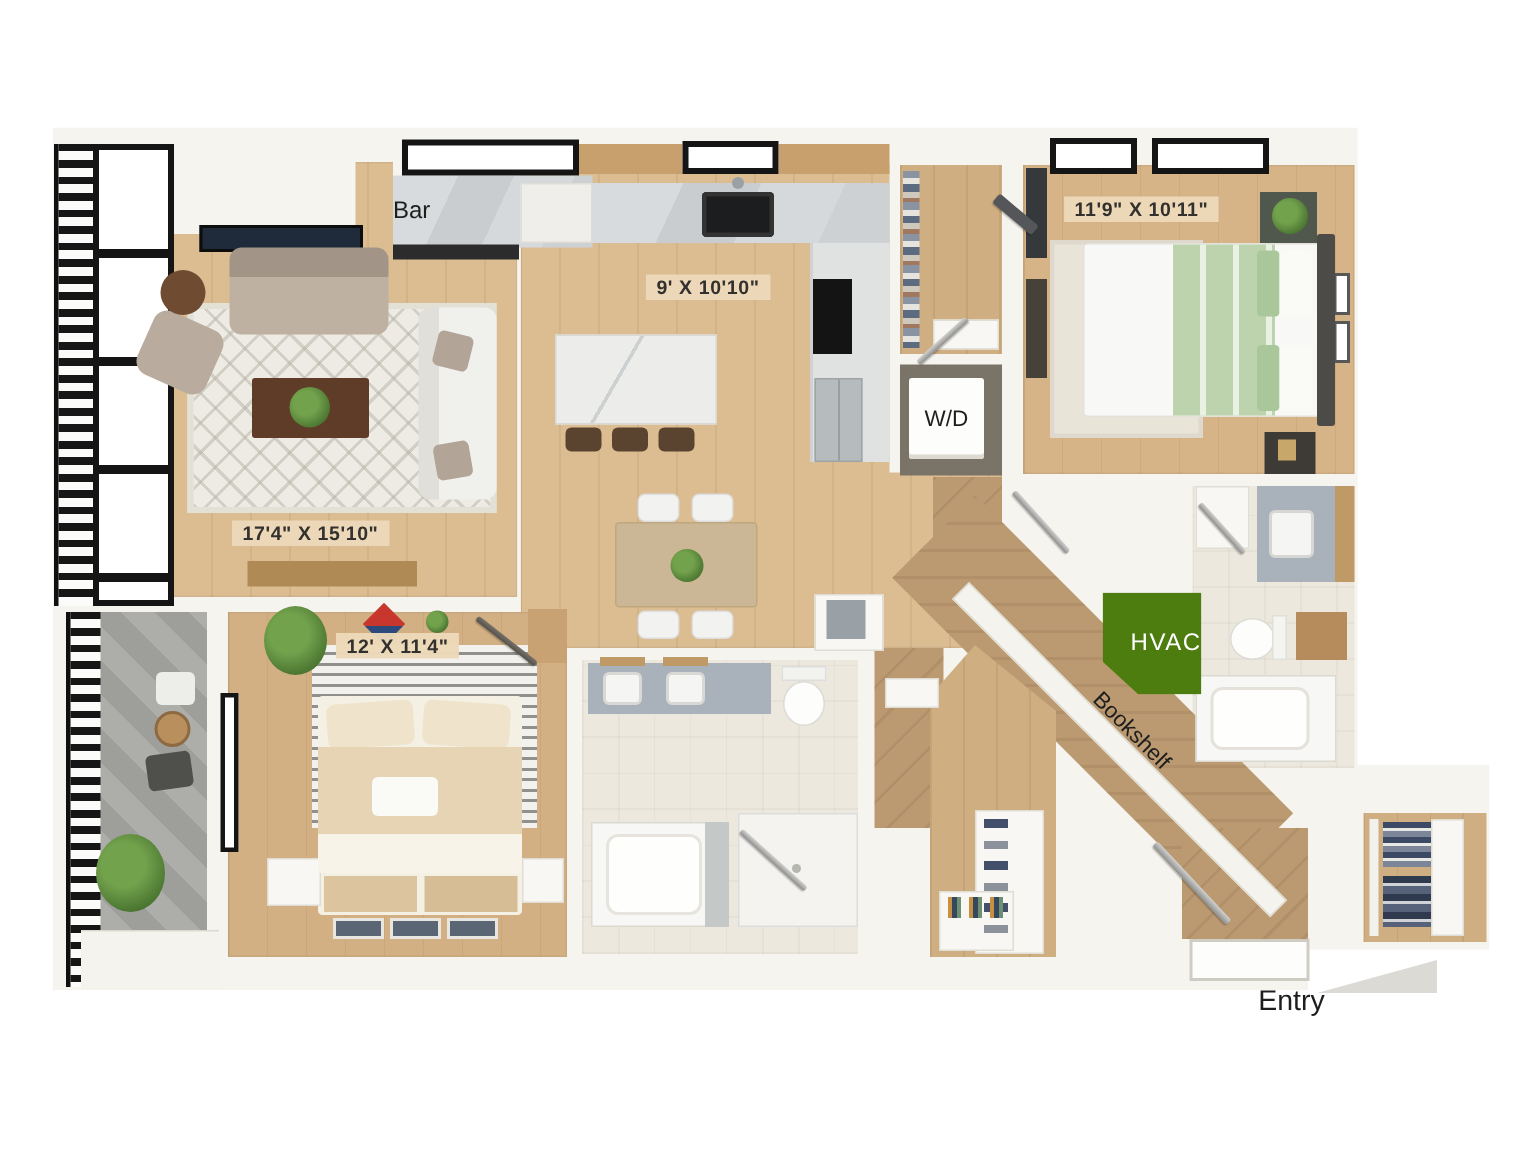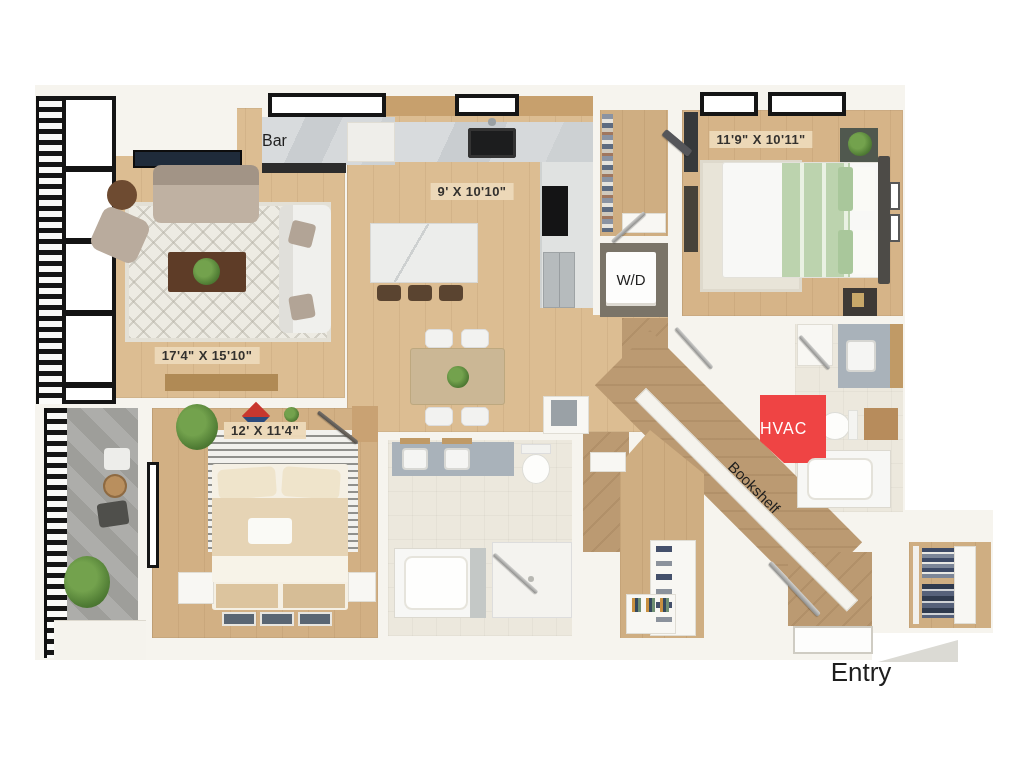--- a/index.html
+++ b/index.html
@@ -126,21 +126,21 @@
   <div class="a z3" style="left:797px;top:450px;width:94px;height:58px;background:#f7f7f5;border:1px solid #dcd9d0;box-sizing:border-box;"></div>
   <div class="a z4" style="left:807px;top:458px;width:66px;height:42px;background:#fefefd;border:2px solid #e4e2da;border-radius:8px;box-sizing:border-box;"></div>
   <div class="a door-bar" style="left:800px;top:334px;width:44px;transform:rotate(48deg);"></div>
 
   <div class="a woodd z1" style="left:622px;top:318px;width:46px;height:80px;"></div>
   <div class="a woodd z1" style="left:650px;top:330px;width:300px;height:78px;transform:rotate(45deg);transform-origin:left top;"></div>
   <div class="a woodd z1" style="left:788px;top:552px;width:84px;height:74px;"></div>
   <div class="a woodd z1" style="left:583px;top:432px;width:46px;height:120px;"></div>
   <div class="a woodm z1" style="left:620px;top:430px;width:84px;height:208px;clip-path:polygon(0 34px,30px 0,84px 44px,84px 208px,0 208px);"></div>
   <div class="a z2" style="left:646px;top:388px;width:300px;height:16px;background:#f5f3ed;border:1px solid #dcd9cf;box-sizing:border-box;transform:rotate(45deg);transform-origin:left top;"></div>
-  <div class="a z3" style="left:760px;top:395px;width:66px;height:68px;background:#ef4444;clip-path:polygon(0 0,66px 0,66px 68px,24px 68px,0 46px);display:flex;align-items:center;justify-content:flex-start;">
+  <div class="a z3" style="left:735px;top:395px;width:66px;height:68px;background:#4d7c0f;clip-path:polygon(0 0,66px 0,66px 68px,24px 68px,0 46px);display:flex;align-items:center;justify-content:flex-end;">
     <span class="plain-label" style="color:#ffffff;font-size:16px;letter-spacing:1px;">HVAC</span>
   </div>
   <div class="a plain-label" style="left:737px;top:458px;font-size:15px;transform:rotate(45deg);transform-origin:left top;">Bookshelf</div>
 
   <div class="a white-box" style="left:650px;top:540px;width:46px;height:96px;"></div>
   <div class="a z4" style="left:656px;top:546px;width:16px;height:84px;background:repeating-linear-gradient(180deg,#44506b 0 6px,transparent 6px 15px,#8b929c 15px 20px,transparent 20px 28px);"></div>
   <div class="a white-box" style="left:626px;top:594px;width:50px;height:40px;"></div>
   <div class="a z4" style="left:632px;top:598px;width:38px;height:14px;background:repeating-linear-gradient(90deg,#c89040 0 3px,#35495e 3px 6px,#6f8f72 6px 9px,transparent 9px 14px);"></div>
   <div class="a white-box" style="left:590px;top:452px;width:36px;height:20px;"></div>
   <div class="a white-box" style="left:543px;top:396px;width:46px;height:38px;"></div>
@@ -188,21 +188,21 @@
   <div class="a z1" style="left:66px;top:408px;width:72px;height:212px;background:repeating-linear-gradient(45deg,#adadaa 0 16px,#9e9e9a 16px 32px);"></div>
   <div class="a z3" style="left:103px;top:474px;width:24px;height:24px;border-radius:50%;background:#b98f5e;border:2px solid #8e6a42;box-sizing:border-box;"></div>
   <div class="a z3" style="left:104px;top:448px;width:26px;height:22px;background:#ededea;border-radius:4px;"></div>
   <div class="a z3" style="left:98px;top:502px;width:30px;height:24px;background:#4f4f4b;border-radius:4px;transform:rotate(-8deg);"></div>
   <div class="a plant" style="left:64px;top:556px;width:46px;height:52px;"></div>
   <div class="a z2" style="left:54px;top:620px;width:92px;height:40px;background:#f5f3ed;border-top:1px solid #ddd9cf;box-sizing:border-box;"></div>
 
   <div class="a z2" style="left:793px;top:626px;width:80px;height:28px;background:#fdfdfc;border:2px solid #cfccc3;box-sizing:border-box;"></div>
   <div class="a door-bar" style="left:770px;top:560px;width:72px;height:5px;transform:rotate(47deg);"></div>
   <div class="a z1" style="left:878px;top:640px;width:80px;height:22px;background:#dbdad4;clip-path:polygon(0 100%,100% 0,100% 100%);"></div>
-  <div class="a plain-label" style="left:861px;top:657px;font-size:26px;transform:translateX(-50%);">Entry</div>
+  <div class="a plain-label" style="left:861px;top:657px;font-size:19px;transform:translateX(-50%);">Entry</div>
 
   <div class="a woodm z1" style="left:909px;top:542px;width:82px;height:86px;"></div>
   <div class="a z3" style="left:913px;top:546px;width:6px;height:78px;background:#f2f1ec;"></div>
   <div class="a z3" style="left:922px;top:548px;width:36px;height:30px;background:repeating-linear-gradient(180deg,#3d4a66 0 4px,#e8e8e4 4px 6px,#7c8698 6px 10px);"></div>
   <div class="a z3" style="left:922px;top:584px;width:36px;height:34px;background:repeating-linear-gradient(180deg,#2f3a4e 0 5px,#cfd2d6 5px 7px,#56617a 7px 12px);"></div>
   <div class="a white-box" style="left:954px;top:546px;width:22px;height:78px;"></div>
 
   <div class="a door-bar" style="left:664px;top:128px;width:34px;height:8px;background:#55565a;transform:rotate(40deg);"></div>
 </div>
 

